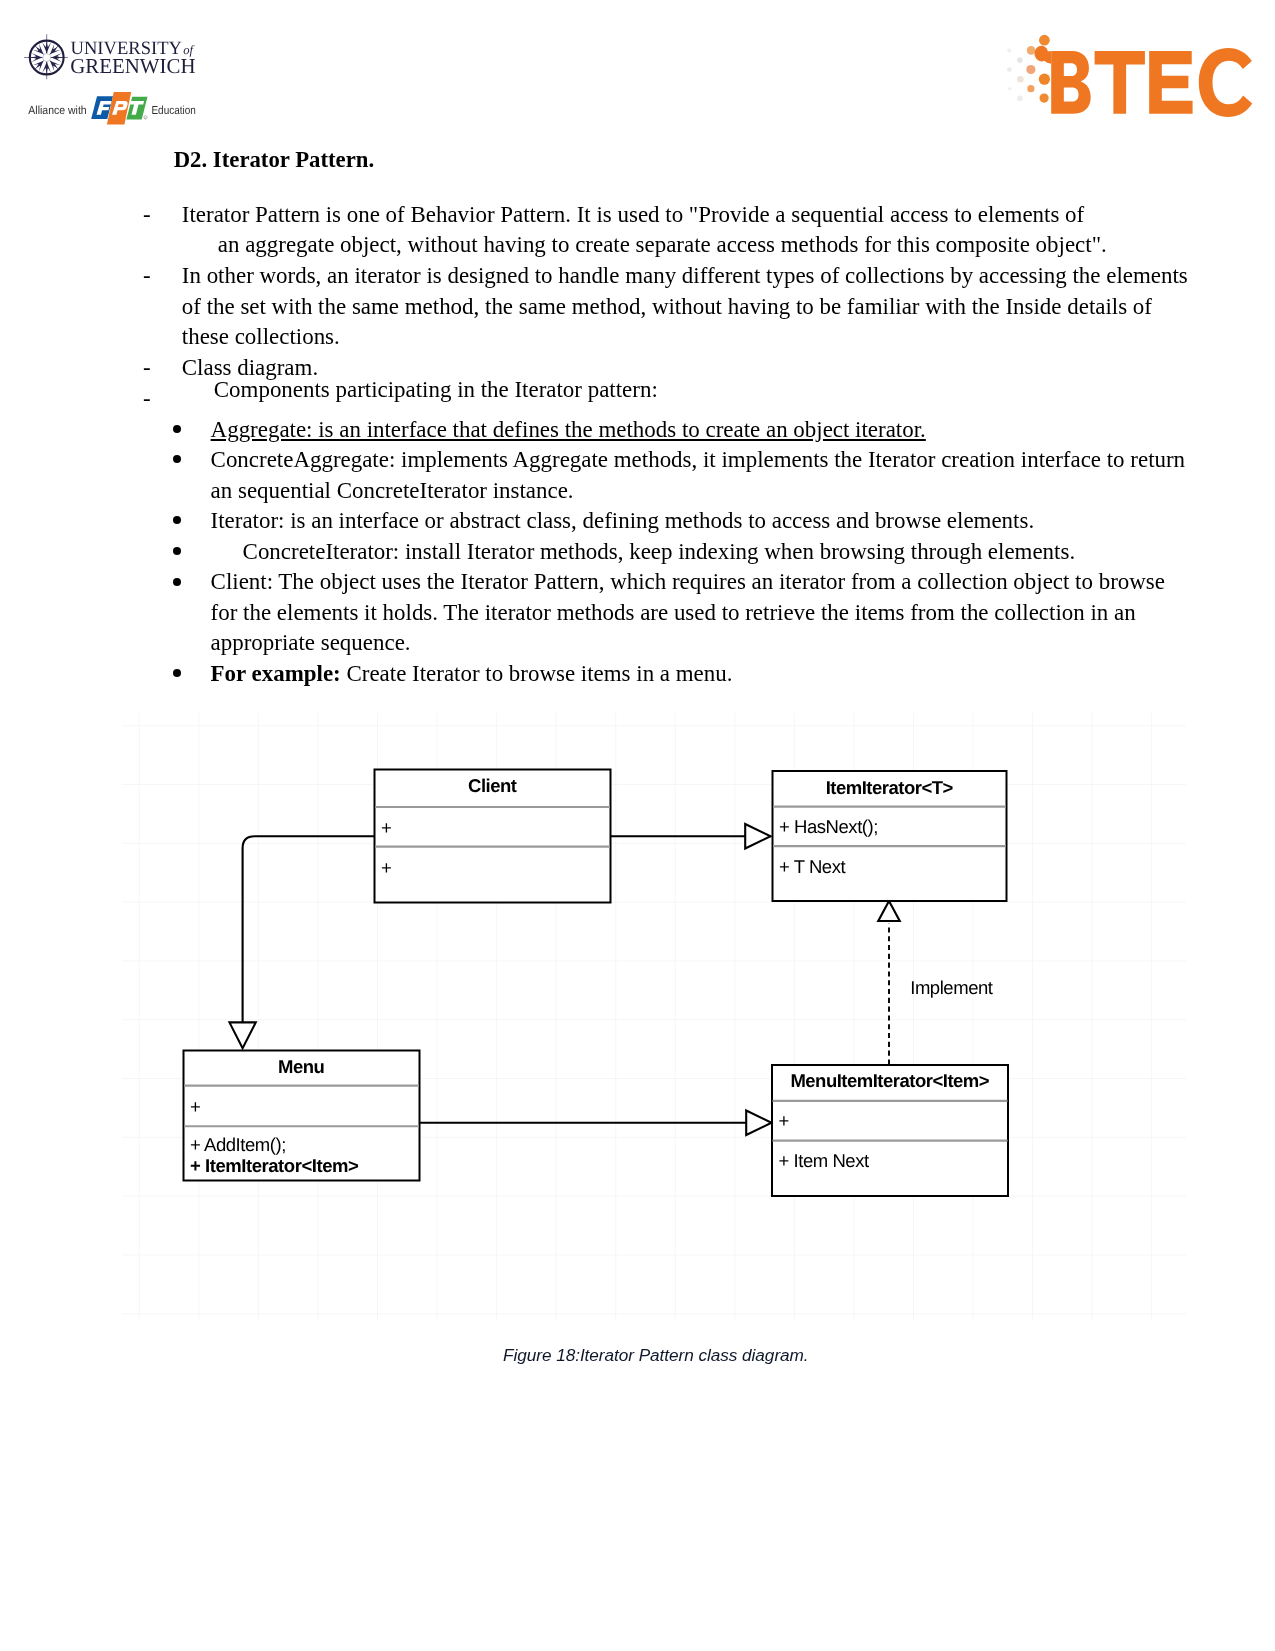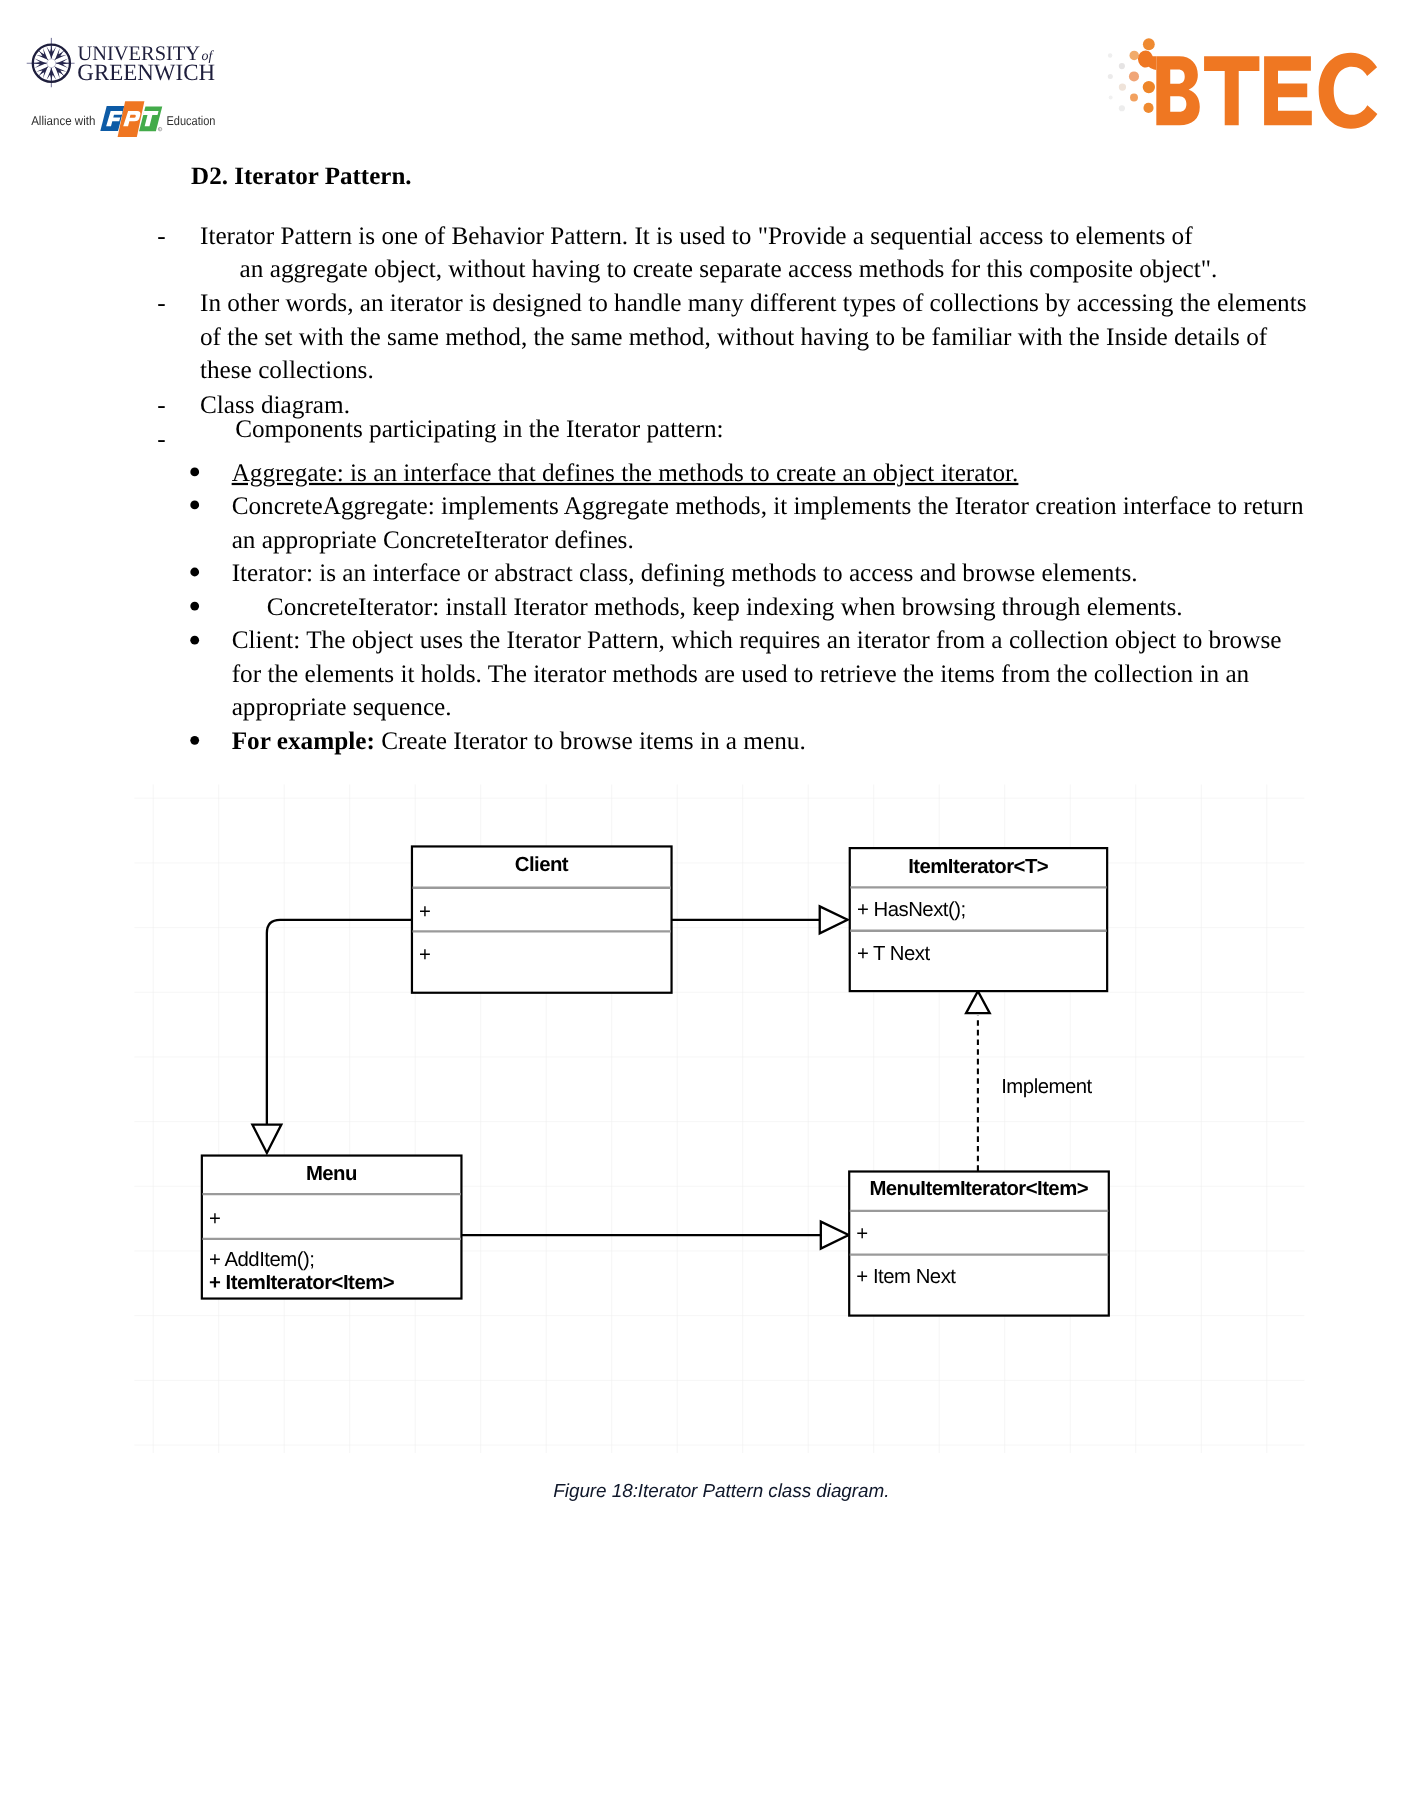--- a/index.html
+++ b/index.html
@@ -153,21 +153,21 @@
         <span class="mark" style="left: 143px; top: 387.92px;">-</span>
         <span class="ln" style="left: 181.8px; top: 379px; margin-left: 32px;">Components participating in the Iterator pattern:</span>
       </div>
       <div class="list-item">
         <span class="dot" style="left: 172.6px; top: 424.8px;"></span>
         <span class="ln" style="left: 210.6px; top: 418.6px; text-decoration: underline;">Aggregate: is an interface that defines the methods to create an object iterator.</span>
       </div>
       <div class="list-item">
         <span class="dot" style="left: 172.6px; top: 455.35px;"></span>
         <span class="ln" style="left: 210.6px; top: 449.15px;">ConcreteAggregate: implements Aggregate methods, it implements the Iterator creation interface to return</span>
-        <span class="ln" style="left: 210.6px; top: 479.7px;">an appropriate ConcreteIterator defines.</span>
+        <span class="ln" style="left: 210.6px; top: 479.7px;">an sequential ConcreteIterator instance.</span>
       </div>
       <div class="list-item">
         <span class="dot" style="left: 172.6px; top: 516.45px;"></span>
         <span class="ln" style="left: 210.6px; top: 510.25px;">Iterator: is an interface or abstract class, defining methods to access and browse elements.</span>
       </div>
       <div class="list-item">
         <span class="dot" style="left: 172.6px; top: 547px;"></span>
         <span class="ln" style="left: 210.6px; top: 540.8px; margin-left: 32px;">ConcreteIterator: install Iterator methods, keep indexing when browsing through elements.</span>
       </div>
       <div class="list-item">

